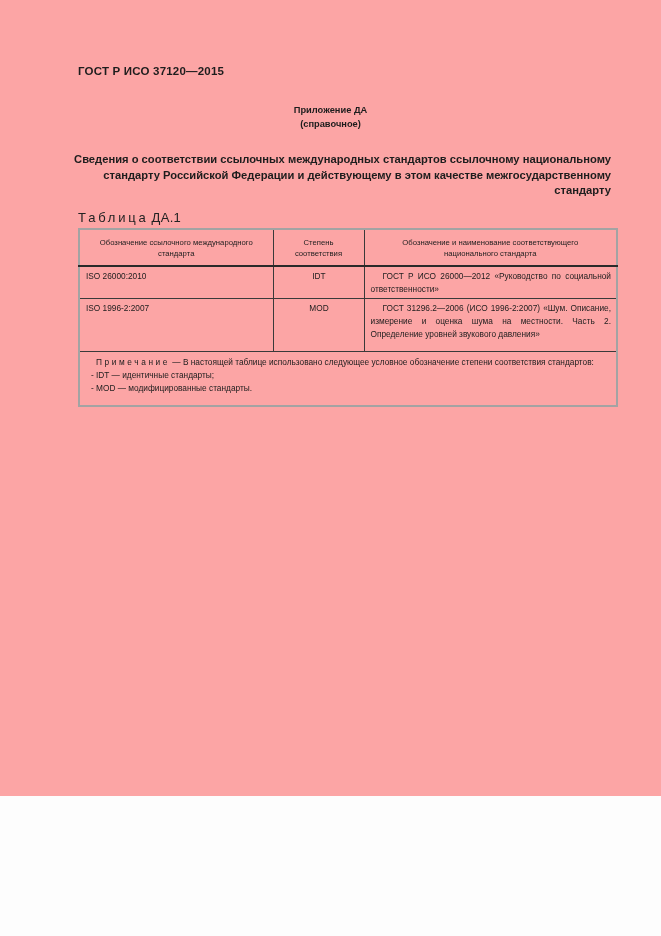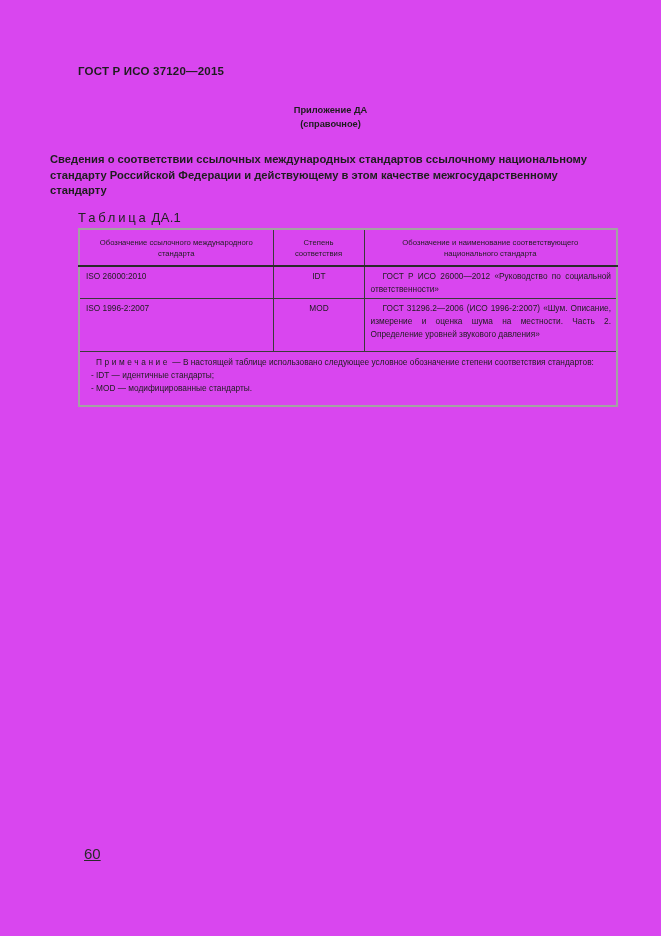--- a/index.html
+++ b/index.html
@@ -3,22 +3,22 @@
 <meta charset="utf-8">
 <style>
   html, body {
     margin: 0;
     padding: 0;
     background: #fdfdfd;
   }
   .page {
     position: relative;
     width: 661px;
-    height: 936px;
-    background: #d946ef;
+    height: 796px;
+    background: #fca5a5;
     font-family: "Liberation Sans", sans-serif;
     color: #1d1d1d;
     overflow: hidden;
   }
   .doc-code {
     position: absolute;
     top: 65px;
     left: 78px;
     font-size: 11.5px;
     font-weight: bold;
@@ -33,21 +33,21 @@
     text-align: center;
     font-weight: bold;
     font-size: 9.3px;
     line-height: 14px;
   }
   .section-title {
     position: absolute;
     top: 152px;
     left: 50px;
     width: 561px;
-    text-align: left;
+    text-align: right;
     font-weight: bold;
     font-size: 11.2px;
     line-height: 15.5px;
   }
   .table-label {
     position: absolute;
     top: 210px;
     left: 78px;
     font-size: 13px;
     color: #222;

